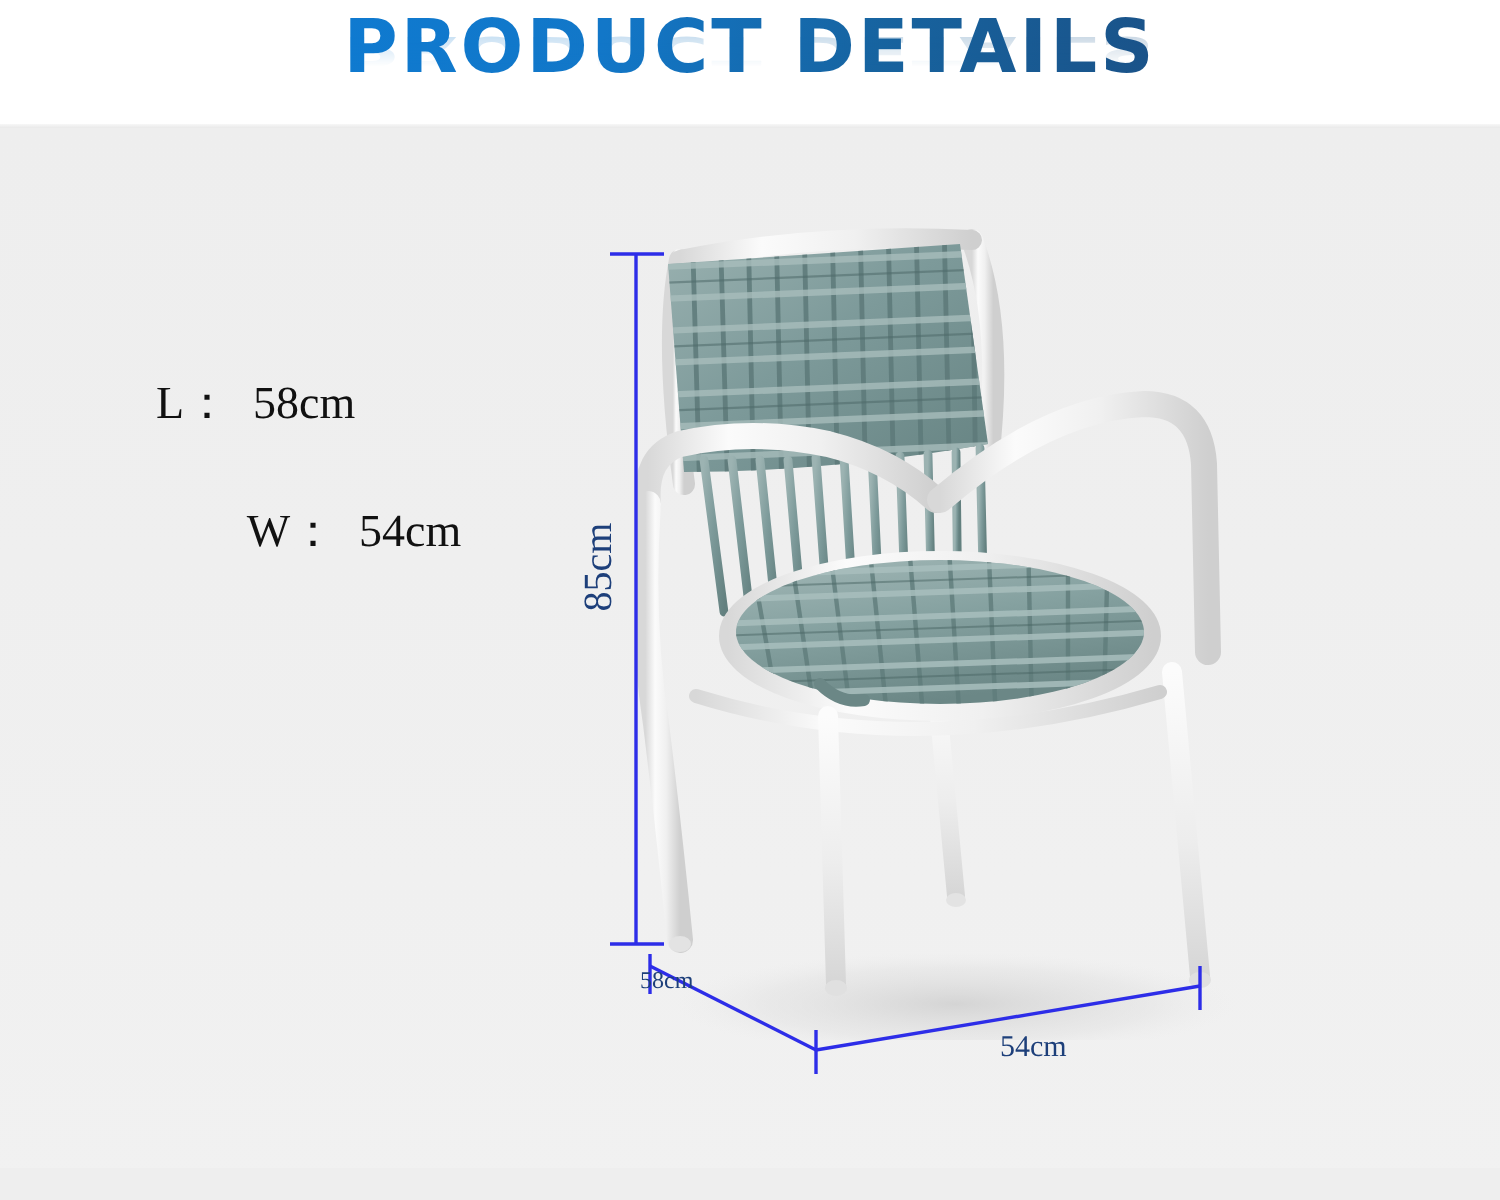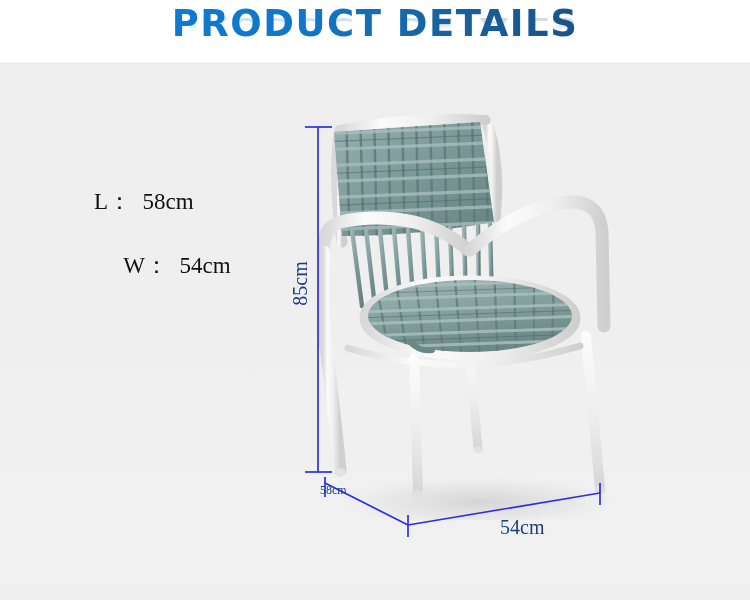--- a/index.html
+++ b/index.html
@@ -64,39 +64,39 @@
   }
 
   
   .specs{position:absolute;left:72px;top:170px;width:210px;}
   .spec-row{
     font-family:"Liberation Serif","DejaVu Serif",serif;
     font-size:23px;color:#111111;
     height:64px;line-height:64px;
     white-space:pre;
   }
-  .spec-row.r1{padding-left:6px;margin-left:16px;}
+  .spec-row.r1{padding-left:6px;}
   .spec-row.r2{padding-left:0px;text-align:center;}
   .spec-row.r3{padding-left:6px;}
 
   
   .chair{position:absolute;left:318px;top:110px;width:300px;height:410px;}
   .chair svg{display:block;}
 
   
   .dims{position:absolute;left:0;top:0;width:750px;height:600px;pointer-events:none;}
   .dim-label{
     position:absolute;
     font-family:"Liberation Serif","DejaVu Serif",serif;
     color:#1d3f7a;
     white-space:nowrap;
   }
   .lbl-85{left:278px;top:272px;font-size:20px;transform:rotate(-90deg);transform-origin:center center;}
   .lbl-58{left:320px;top:483px;font-size:12px;}
-  .lbl-54{left:500px;top:516px;font-size:20px;}
+  .lbl-54{left:500px;top:516px;font-size:15px;}
 </style>
 </head>
 <body>
 
 <div id="page">
 
   <div class="header">
     <div class="title-wrap">
       <div class="title">PRODUCT DETAILS</div>
       <div class="title-reflection">PRODUCT DETAILS</div>

